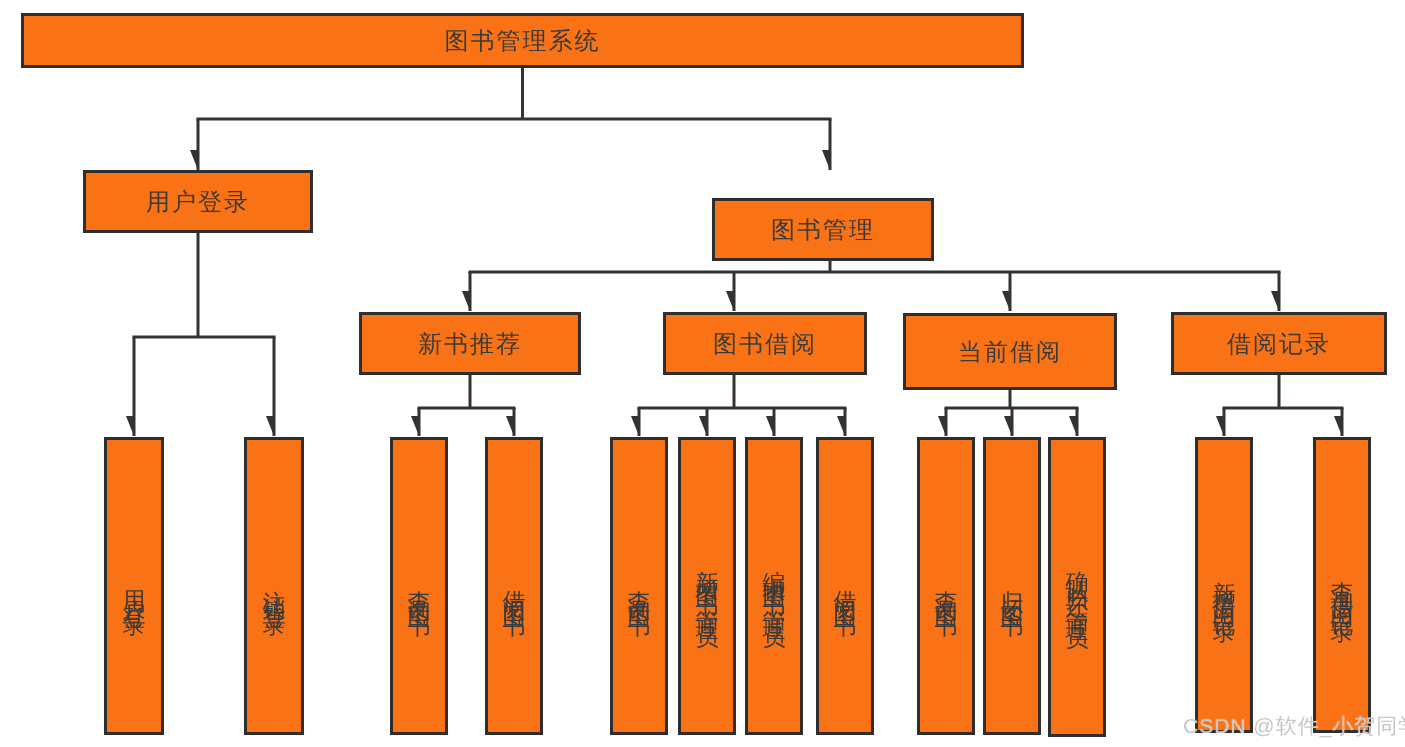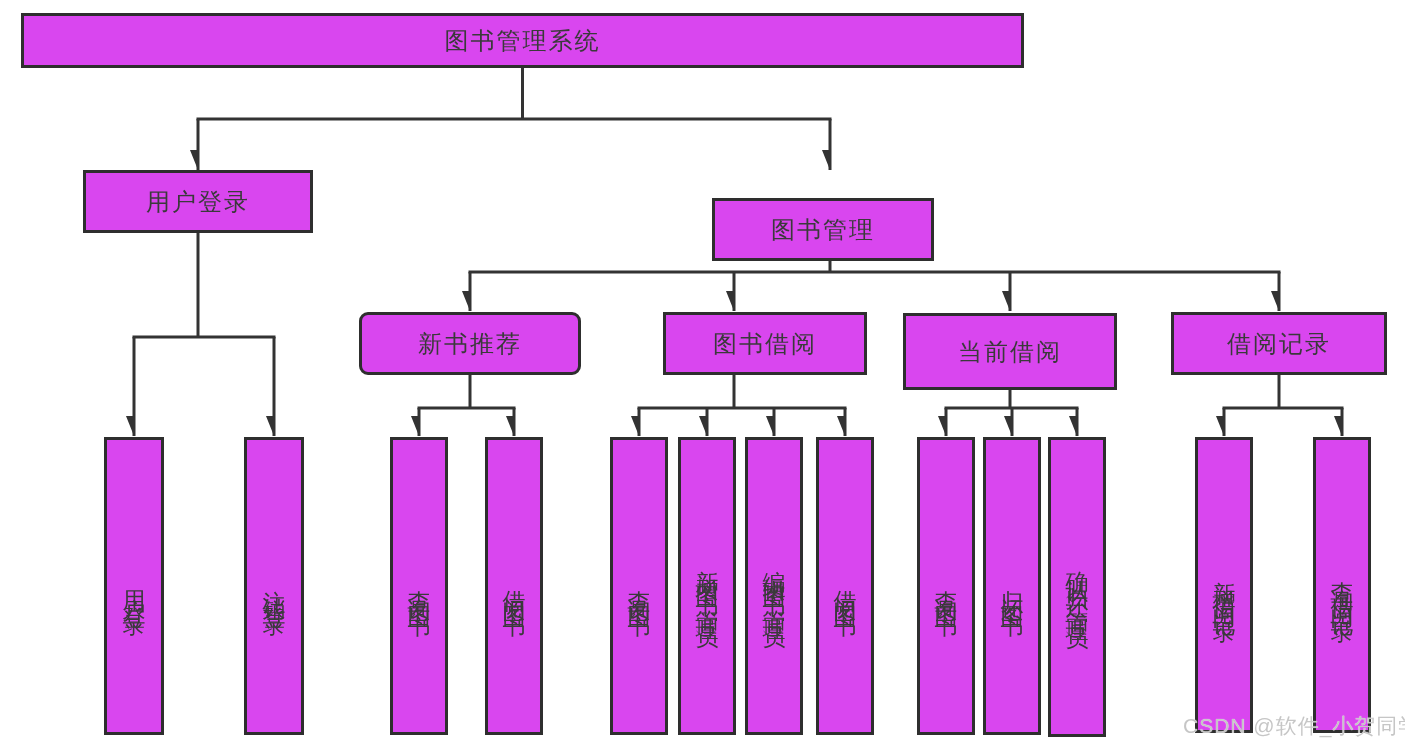--- a/index.html
+++ b/index.html
@@ -7,21 +7,21 @@
     position:relative;
     width:1405px;height:747px;
     background:#ffffff;
     font-family:"Liberation Sans", sans-serif;
     overflow:hidden;
   }
   .wires{position:absolute;left:0;top:0;width:1405px;height:747px;}
   .box{
     position:absolute;
     box-sizing:border-box;
-    background:#d946ef;
+    background:#f97316;
     border:3px solid #2e2e2e;
     color:#3a3a3a;
     display:flex;align-items:center;justify-content:center;
     text-align:center;
     z-index:2;
     font-family:Liberation Serif, serif;
   }
   .hbox{font-size:24px;letter-spacing:2px;white-space:nowrap;}
   .vbox{
     writing-mode:vertical-rl;
@@ -94,21 +94,21 @@
       <line x1="1224" y1="408" x2="1224" y2="436" marker-end="url(#arr)"></line>
       <line x1="1342" y1="408" x2="1342" y2="436" marker-end="url(#arr)"></line>
     </g>
   </svg>
 
   <div class="box hbox" style="left:21px;top:13px;width:1003px;height:55px;">图书管理系统</div>
 
   <div class="box hbox" style="left:83px;top:170px;width:230px;height:63px;">用户登录</div>
   <div class="box hbox" style="left:712px;top:170px;width:222px;height:63px;margin-top:28px;">图书管理</div>
 
-  <div class="box hbox" style="left:359px;top:312px;width:222px;height:63px;border-radius:9px;">新书推荐</div>
+  <div class="box hbox" style="left:359px;top:312px;width:222px;height:63px;">新书推荐</div>
   <div class="box hbox" style="left:663px;top:312px;width:204px;height:63px;">图书借阅</div>
   <div class="box hbox" style="left:903px;top:313px;width:214px;height:77px;">当前借阅</div>
   <div class="box hbox" style="left:1171px;top:312px;width:216px;height:63px;">借阅记录</div>
 
   <div class="box vbox" style="left:104px;top:437px;width:60px;height:298px;">用户登录</div>
   <div class="box vbox" style="left:244px;top:437px;width:60px;height:298px;">注销登录</div>
 
   <div class="box vbox" style="left:390px;top:437px;width:58px;height:298px;">查询图书</div>
   <div class="box vbox" style="left:485px;top:437px;width:58px;height:298px;">借阅图书</div>
 

